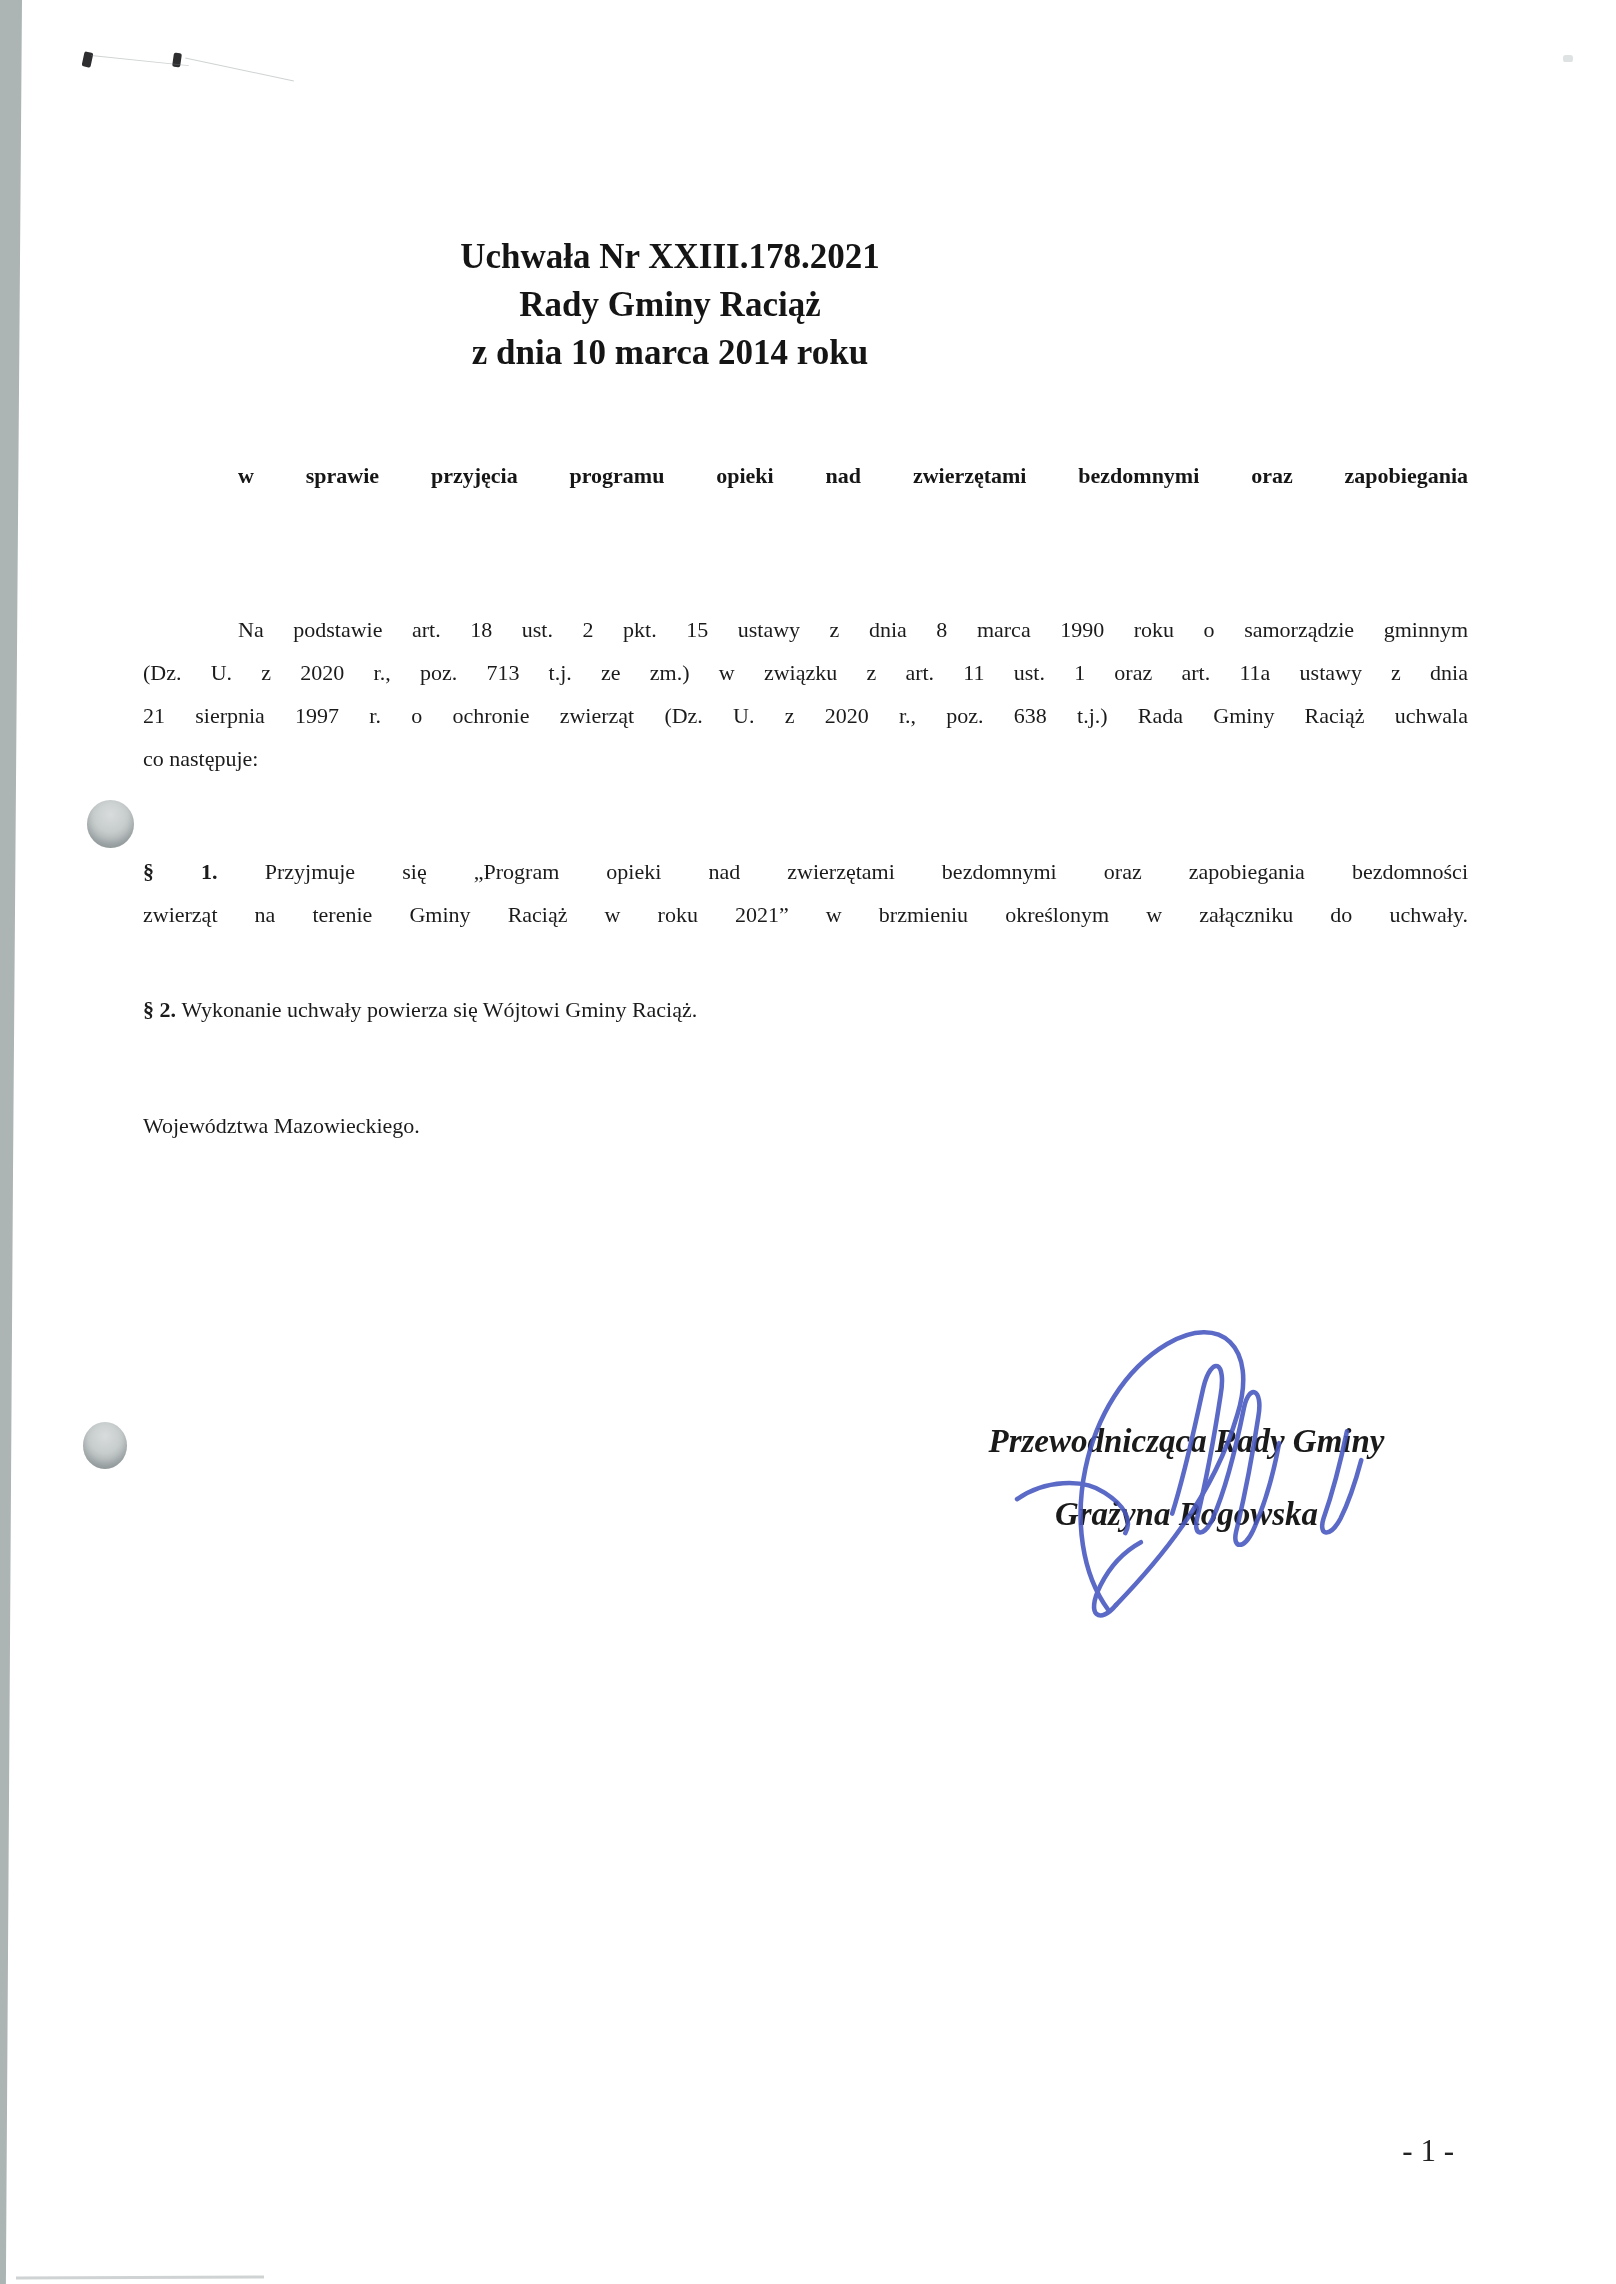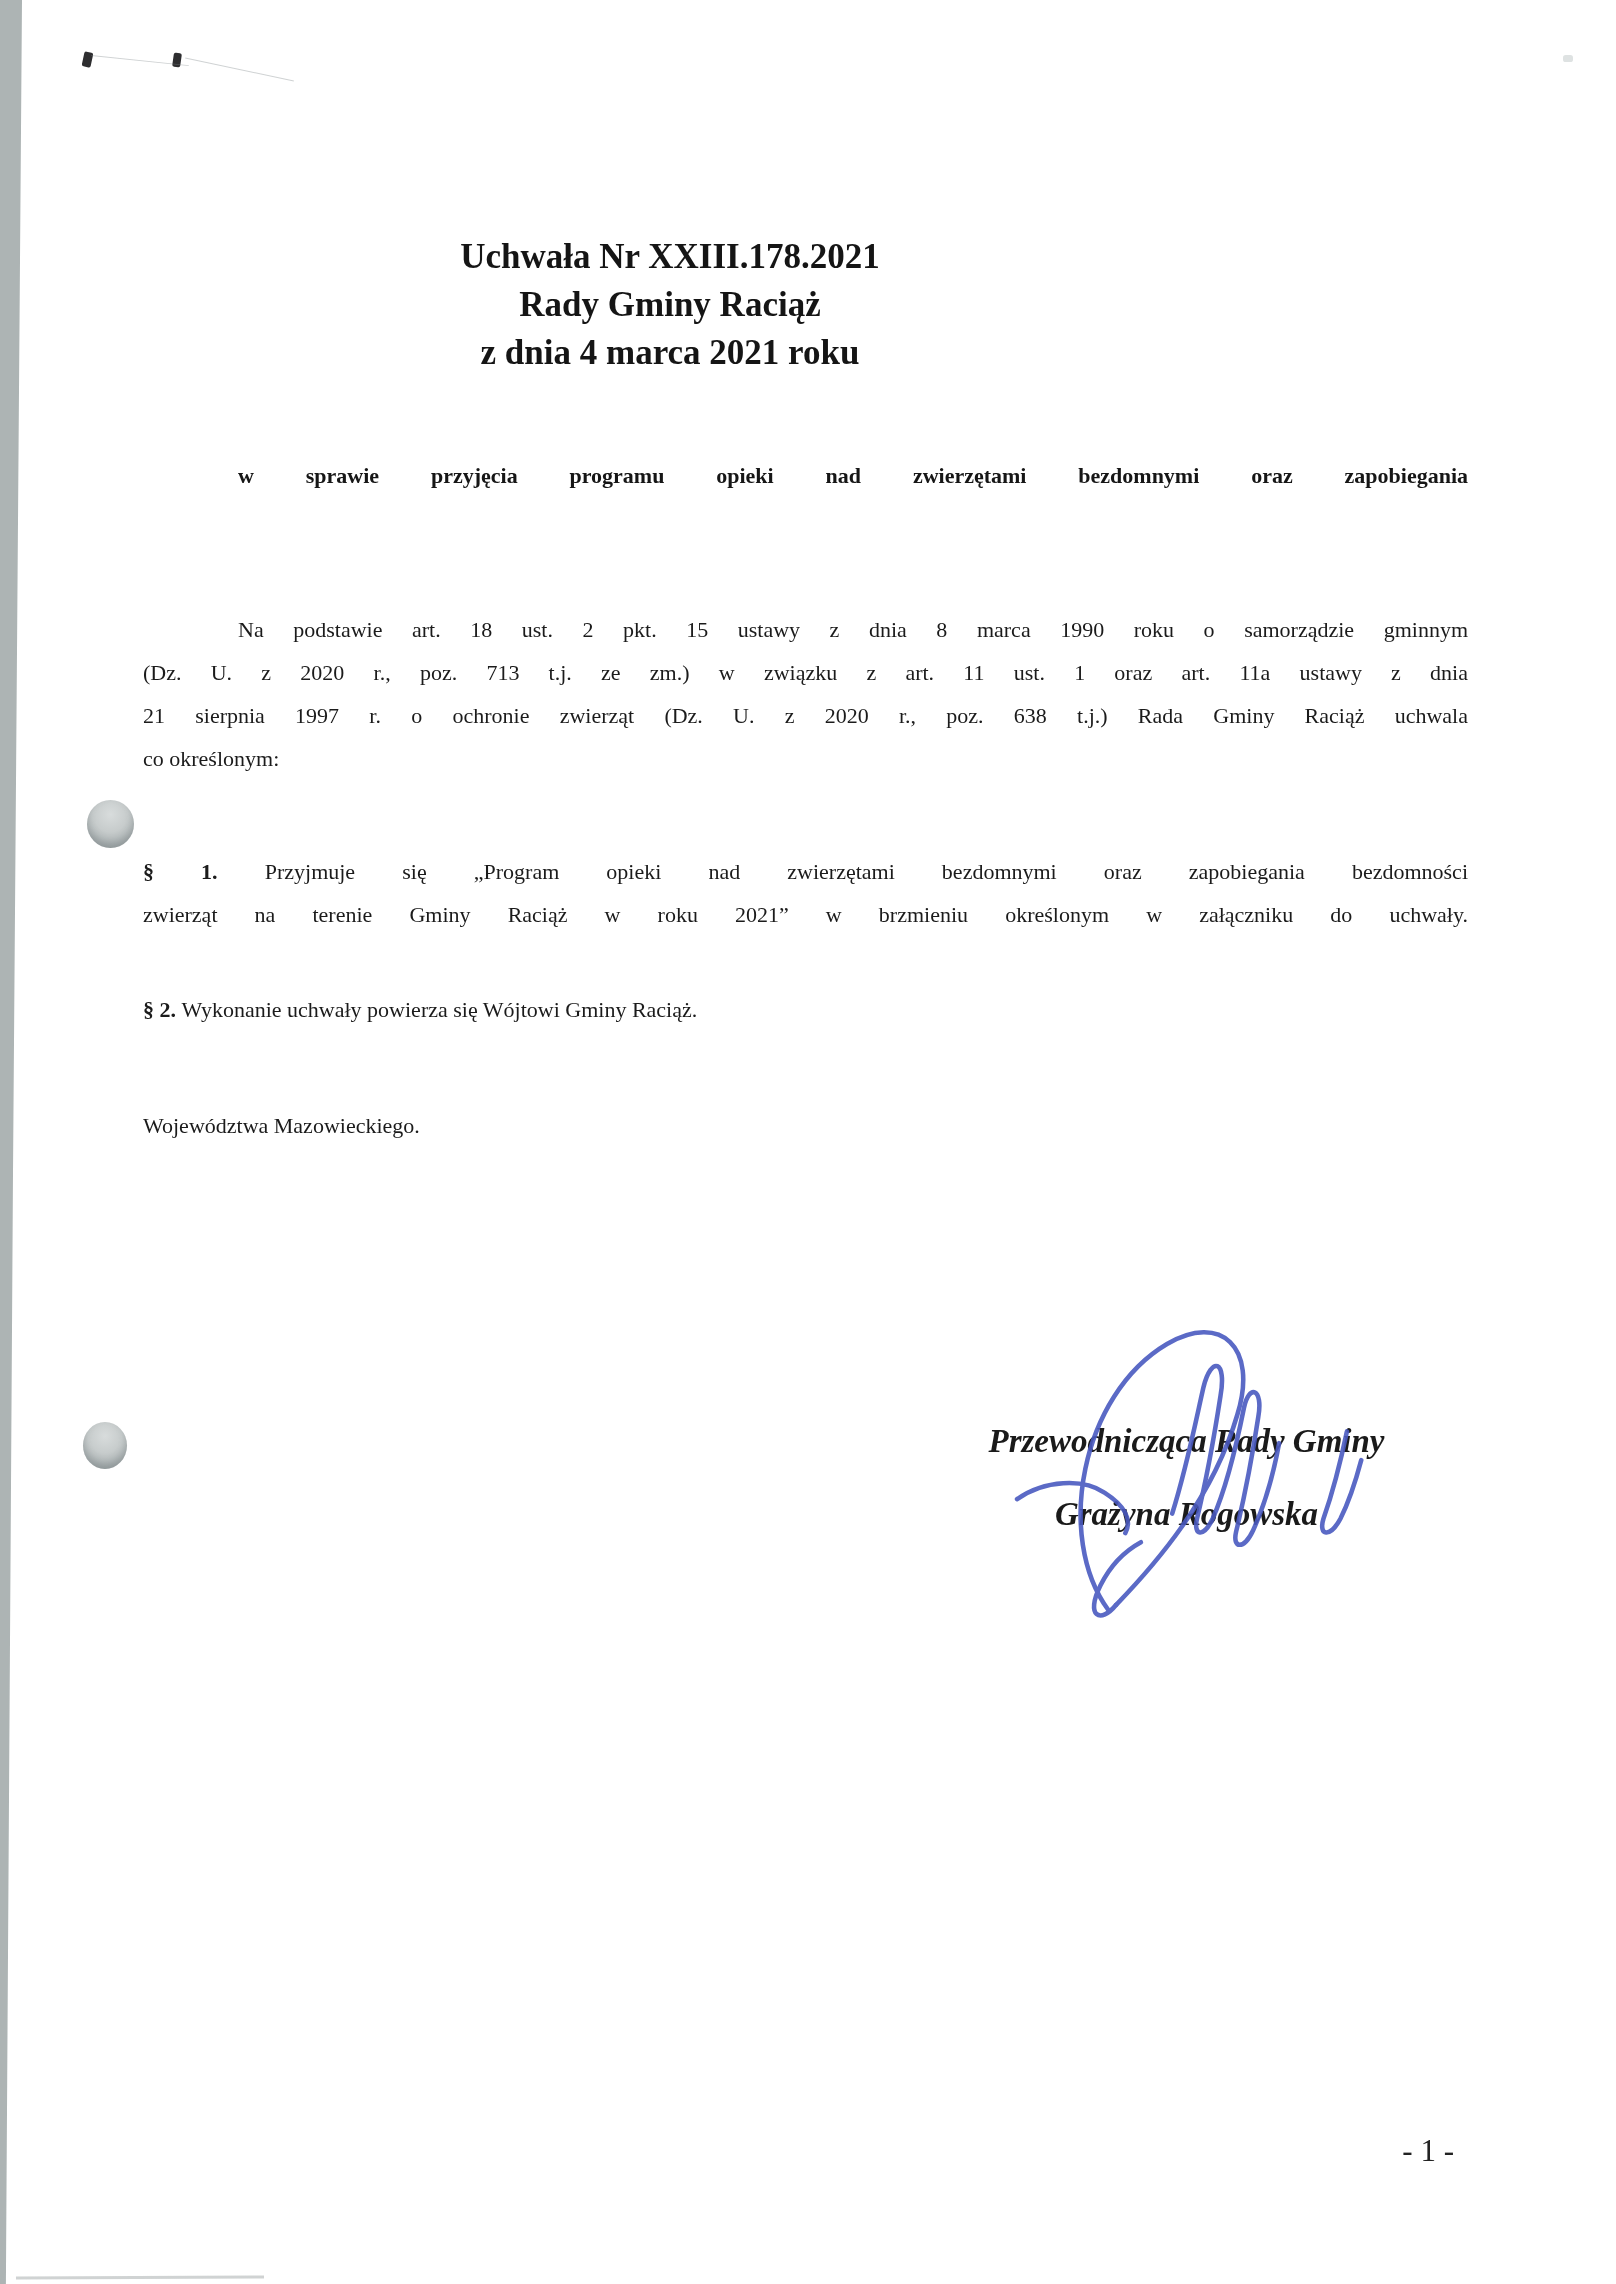--- a/index.html
+++ b/index.html
@@ -53,31 +53,31 @@
   <div class="staple s2"></div>
   <div class="scratch a"></div>
   <div class="scratch b"></div>
   <div class="speck"></div>
   <div class="hole h1"></div>
   <div class="hole h2"></div>
 
   <div class="title">
     <div>Uchwała Nr XXIII.178.2021</div>
     <div>Rady Gminy Raciąż</div>
-    <div>z dnia 4 marca 2021 roku</div>
+    <div>z dnia 10 marca 2014 roku</div>
   </div>
 
   <div class="para pos-subject bold">
       <div class="tline indent">w sprawie przyjęcia programu opieki nad zwierzętami bezdomnymi oraz zapobiegania</div>
     </div>
   <div class="para pos-legal">
       <div class="tline indent">Na podstawie art. 18 ust. 2 pkt. 15 ustawy z dnia 8 marca 1990 roku o samorządzie gminnym</div>
       <div class="tline">(Dz. U. z 2020 r., poz. 713 t.j. ze zm.) w związku z art. 11 ust. 1 oraz art. 11a ustawy z dnia</div>
       <div class="tline">21 sierpnia 1997 r. o ochronie zwierząt (Dz. U. z 2020 r., poz. 638 t.j.) Rada Gminy Raciąż uchwala</div>
-      <div class="tline lastline">co określonym:</div>
+      <div class="tline lastline">co następuje:</div>
     </div>
   <div class="para pos-s1">
       <div class="tline"><b>§ 1. </b>Przyjmuje się „Program opieki nad zwierzętami bezdomnymi oraz zapobiegania bezdomności</div>
       <div class="tline">zwierząt na terenie Gminy Raciąż w roku 2021” w brzmieniu określonym w załączniku do uchwały.</div>
     </div>
   <div class="para pos-s2">
       <div class="tline lastline"><b>§ 2. </b>Wykonanie uchwały powierza się Wójtowi Gminy Raciąż.</div>
     </div>
   <div class="para pos-s3">
       <div class="tline lastline">Województwa Mazowieckiego.</div>

